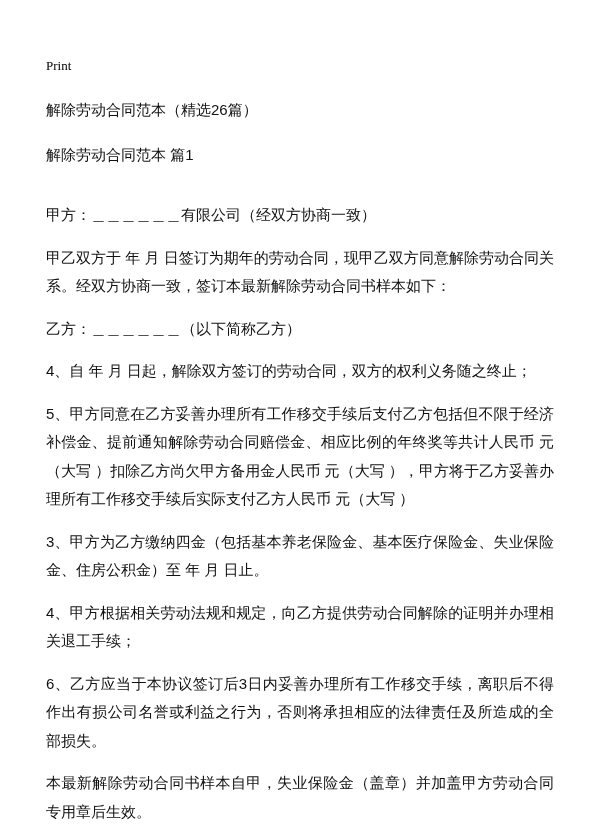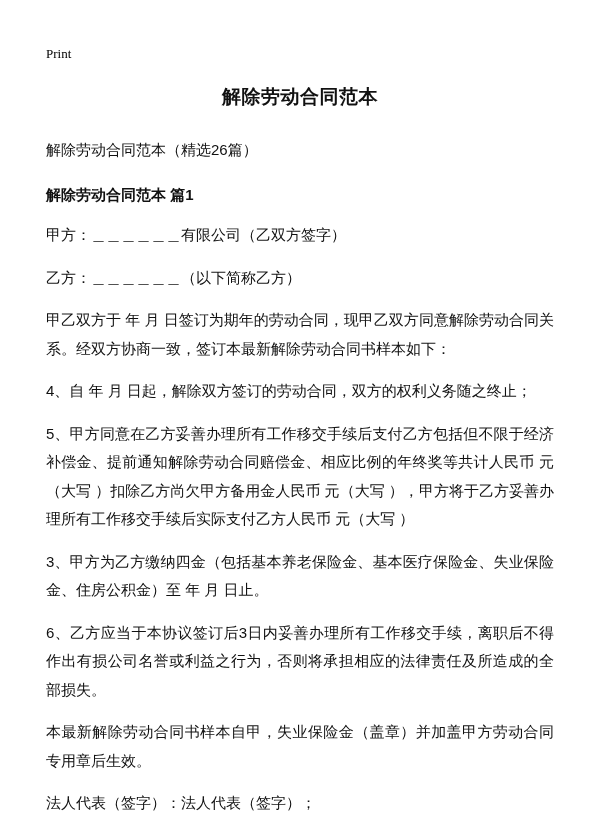--- a/index.html
+++ b/index.html
@@ -12,21 +12,21 @@
     height: 828px;
     font-family: "Liberation Sans", sans-serif;
     color: #111111;
     overflow: hidden;
   }
   .page {
     position: relative;
     width: 600px;
     height: 828px;
     box-sizing: border-box;
-    padding: 44px 46px 20px 46px;
+    padding: 56px 46px 20px 46px;
     background: #ffffff;
   }
   .print-link {
     font-size: 13px;
     color: #000000;
     font-family: "Liberation Serif", serif;
     margin: 0 0 22px 0;
     cursor: pointer;
     display: inline-block;
   }
@@ -37,48 +37,48 @@
     margin: 0 0 26px 0;
     letter-spacing: 0.5px;
   }
   .para {
     font-size: 15px;
     line-height: 1.9;
     margin: 0 0 14px 0;
     text-align: justify;
   }
   .para.sub-title {
-    font-weight: bold;
-    margin-bottom: 12px;
+    font-weight: normal;
+    margin-bottom: 32px;
   }
   .para.lead {
     margin-bottom: 16px;
   }
   .para.tight {
     margin-bottom: 13px;
   }
 </style>
 </head>
 <body>
 
 <div class="page">
 
   <a class="print-link">Print</a>
 
-  <h1 class="doc-title">解除劳动合同范本</h1>
 
   <p class="para lead">解除劳动合同范本（精选26篇）</p>
 
   <p class="para sub-title">解除劳动合同范本 篇1</p>
 
-  <p class="para">甲方：＿＿＿＿＿＿有限公司（乙双方签字）</p>
+  <p class="para">甲方：＿＿＿＿＿＿有限公司（经双方协商一致）</p>
+  <p class="para">甲乙双方于 年 月 日签订为期年的劳动合同，现甲乙双方同意解除劳动合同关系。经双方协商一致，签订本最新解除劳动合同书样本如下：</p>
   <p class="para">乙方：＿＿＿＿＿＿（以下简称乙方）</p>
-  <p class="para">甲乙双方于 年 月 日签订为期年的劳动合同，现甲乙双方同意解除劳动合同关系。经双方协商一致，签订本最新解除劳动合同书样本如下：</p>
   <p class="para">4、自 年 月 日起，解除双方签订的劳动合同，双方的权利义务随之终止；</p>
   <p class="para">5、甲方同意在乙方妥善办理所有工作移交手续后支付乙方包括但不限于经济补偿金、提前通知解除劳动合同赔偿金、相应比例的年终奖等共计人民币 元（大写 ）扣除乙方尚欠甲方备用金人民币 元（大写 ），甲方将于乙方妥善办理所有工作移交手续后实际支付乙方人民币 元（大写 ）</p>
   <p class="para">3、甲方为乙方缴纳四金（包括基本养老保险金、基本医疗保险金、失业保险金、住房公积金）至 年 月 日止。</p>
+  <p class="para">4、甲方根据相关劳动法规和规定，向乙方提供劳动合同解除的证明并办理相关退工手续；</p>
   <p class="para">6、乙方应当于本协议签订后3日内妥善办理所有工作移交手续，离职后不得作出有损公司名誉或利益之行为，否则将承担相应的法律责任及所造成的全部损失。</p>
   <p class="para">本最新解除劳动合同书样本自甲，失业保险金（盖章）并加盖甲方劳动合同专用章后生效。</p>
   <p class="para tight">法人代表（签字）：法人代表（签字）；</p>
   
   
 
 </div>
 
 </body></html>

